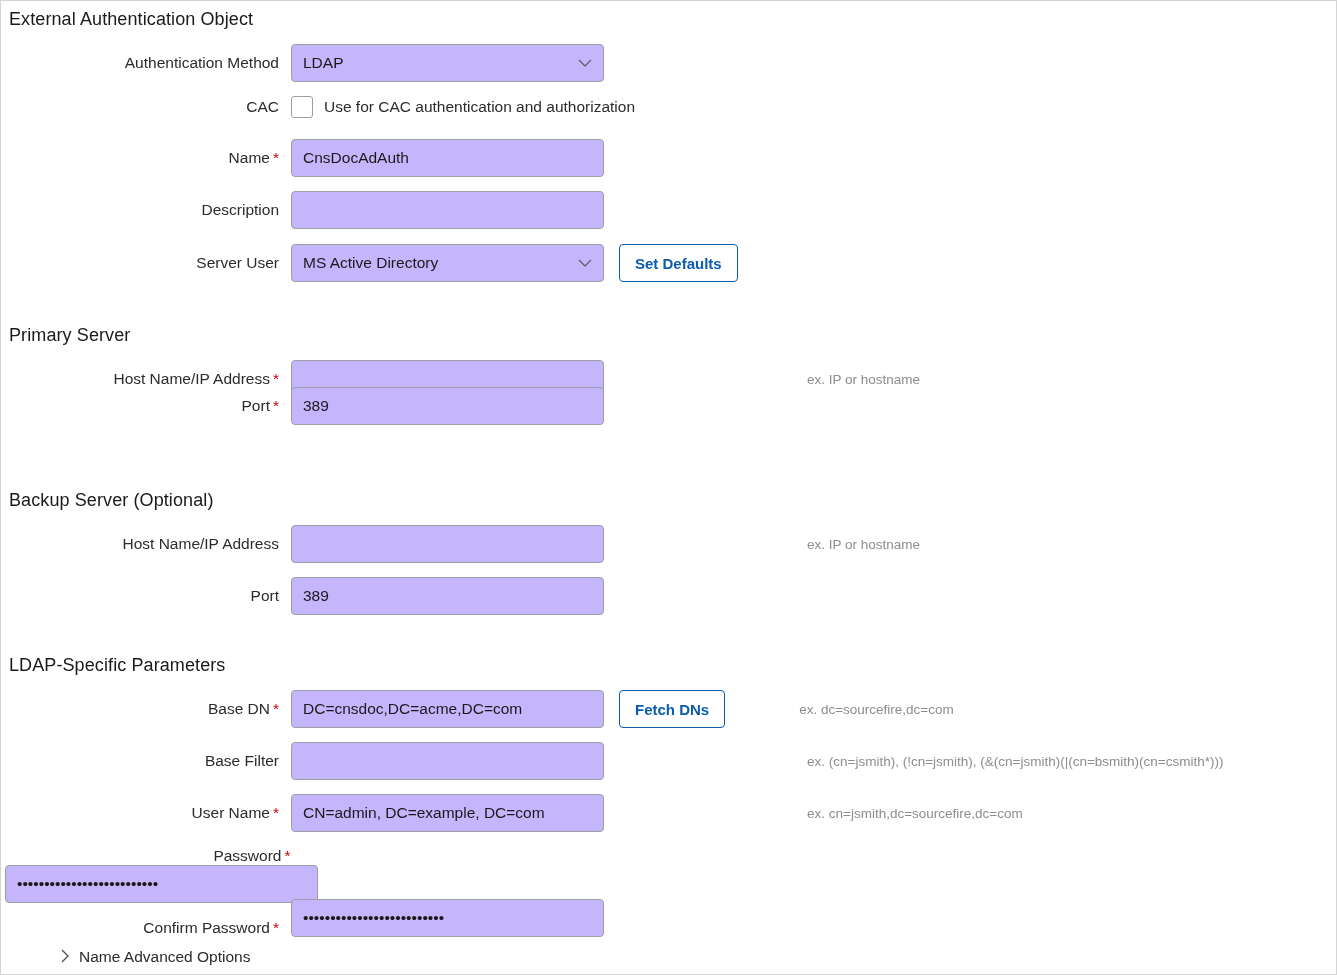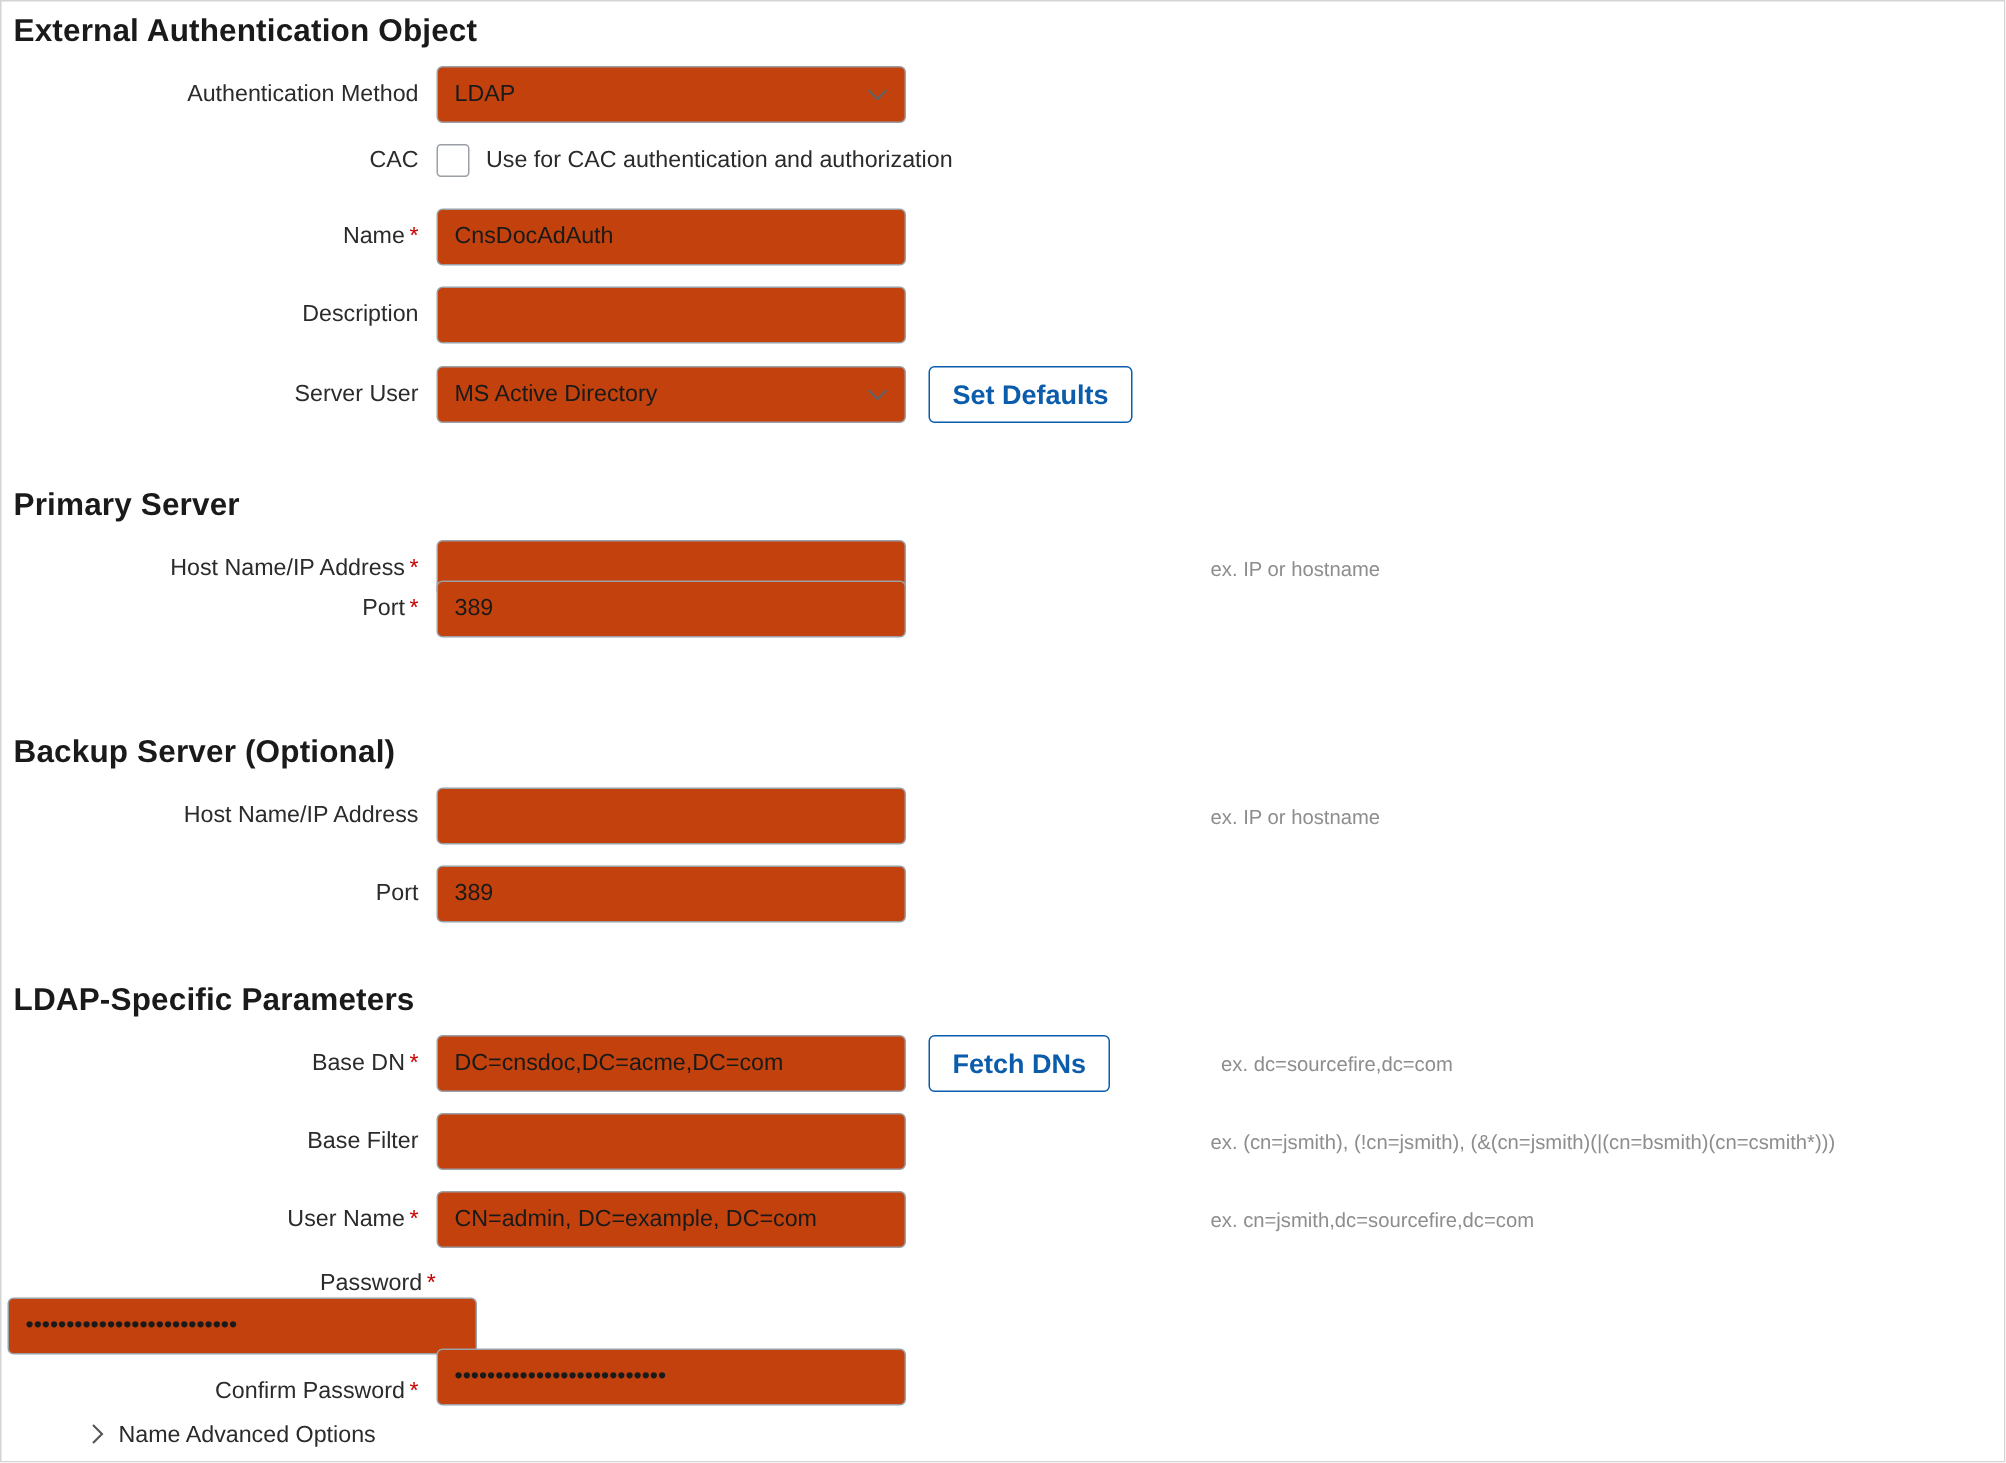--- a/index.html
+++ b/index.html
@@ -14,22 +14,22 @@
   .page {
     position: relative;
     width: 1337px;
     height: 975px;
     background: #ffffff;
     border: 1px solid #d4d4d4;
     box-sizing: border-box;
     overflow: hidden;
   }
   .section-title {
-    font-size: 21px;
-    font-weight: 700;
+    font-size: 18px;
+    font-weight: 400;
     color: #1a1a1a;
     letter-spacing: 0.1px;
   }
   .row {
     display: flex;
     align-items: center;
   }
   .label {
     width: 282px;
     text-align: right;
@@ -46,21 +46,21 @@
   .field {
     width: 313px;
     height: 38px;
     border: 1px solid #9aa0a6;
     border-radius: 4px;
     box-sizing: border-box;
     font-family: "Liberation Sans", sans-serif;
     font-size: 15.5px;
     color: #1a1a1a;
     padding: 0 11px;
-    background: #c2410c;
+    background: #c4b5fd;
     outline: none;
   }
   .select-wrap {
     position: relative;
     width: 313px;
     height: 38px;
   }
   .select-wrap .field {
     width: 100%;
     line-height: 36px;
@@ -79,21 +79,21 @@
   }
   .chev svg { display: block; }
   .btn-outline {
     height: 38px;
     padding: 0 15px;
     border: 1.6px solid #0b5cab;
     border-radius: 4px;
     background: #ffffff;
     color: #0b5cab;
     font-family: "Liberation Sans", sans-serif;
-    font-size: 18px;
+    font-size: 15px;
     font-weight: bold;
     cursor: pointer;
     box-sizing: border-box;
   }
   .hint {
     font-size: 13.5px;
     color: #8d8d8d;
     white-space: nowrap;
   }
   .checkbox {

